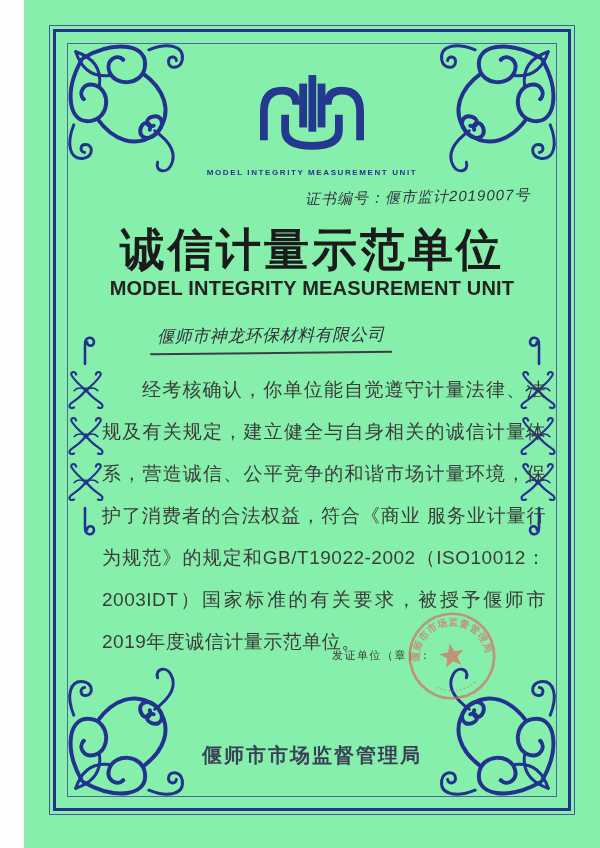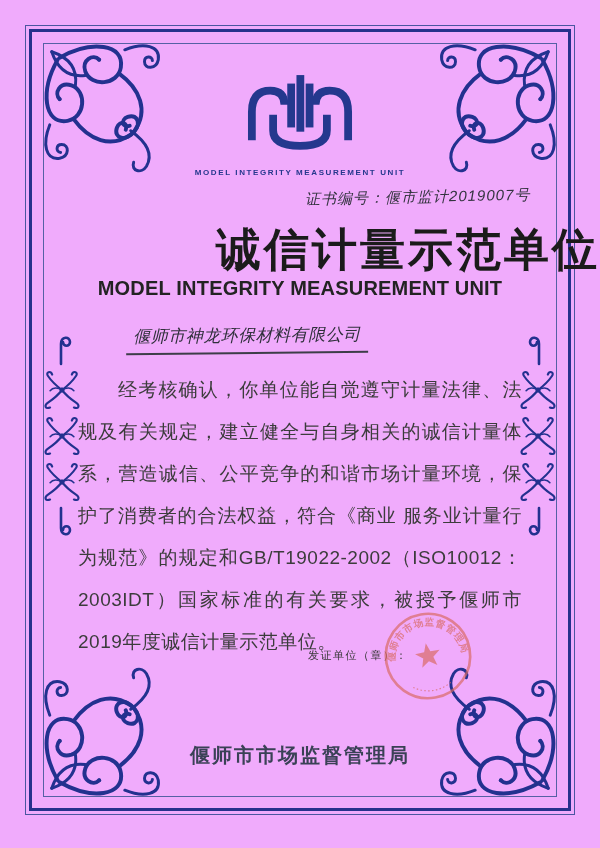--- a/index.html
+++ b/index.html
@@ -4,21 +4,21 @@
 <style>
   * { margin:0; padding:0; box-sizing:border-box; }
   html,body { width:600px; height:848px; }
   body {
     font-family:"Liberation Sans", sans-serif;
     background:#fdfdfc;
     position:relative;
     overflow:hidden;
     color:#3d3d3d;
   }
-  .page { position:absolute; inset:0; background:#f0abfc; }
+  .page { position:absolute; inset:0; background:#86efac;margin-left:24px; }
 
   
   .border-outer  { position:absolute; left:25px; right:25px; top:25px; bottom:33px; border:1px solid #4a55a0; }
   .border-thick  { position:absolute; left:29px; right:29px; top:29px; bottom:37px; border:3px solid #26318c; }
   .border-inner  { position:absolute; left:43px; right:43px; top:43px; bottom:51px; border:1px solid #5560a5; }
 
   
   .corner { position:absolute; width:148px; height:148px; }
   .corner svg { width:100%; height:100%; }
   .corner.tl { top:34px;  left:34px; }
@@ -44,21 +44,21 @@
 
   
   .certno {
     position:absolute; top:188px; right:70px;
     font-size:15px; color:#33333f; font-style:italic;
     transform:rotate(-1.2deg); letter-spacing:1px;
   }
 
   
   .title-zh {
-    position:absolute; top:220px; left:0; width:100%; text-align:right;
+    position:absolute; top:220px; left:0; width:100%; text-align:center;
     font-family:Liberation Sans, sans-serif;
     font-size:45px; font-weight:bold; color:#1b1b1b; letter-spacing:3px;
   }
   .title-en {
     position:absolute; top:277px; left:0; width:100%; text-align:center;
     font-size:20px; font-weight:bold; color:#232323; letter-spacing:0.2px;
   }
 
   
   .company {

